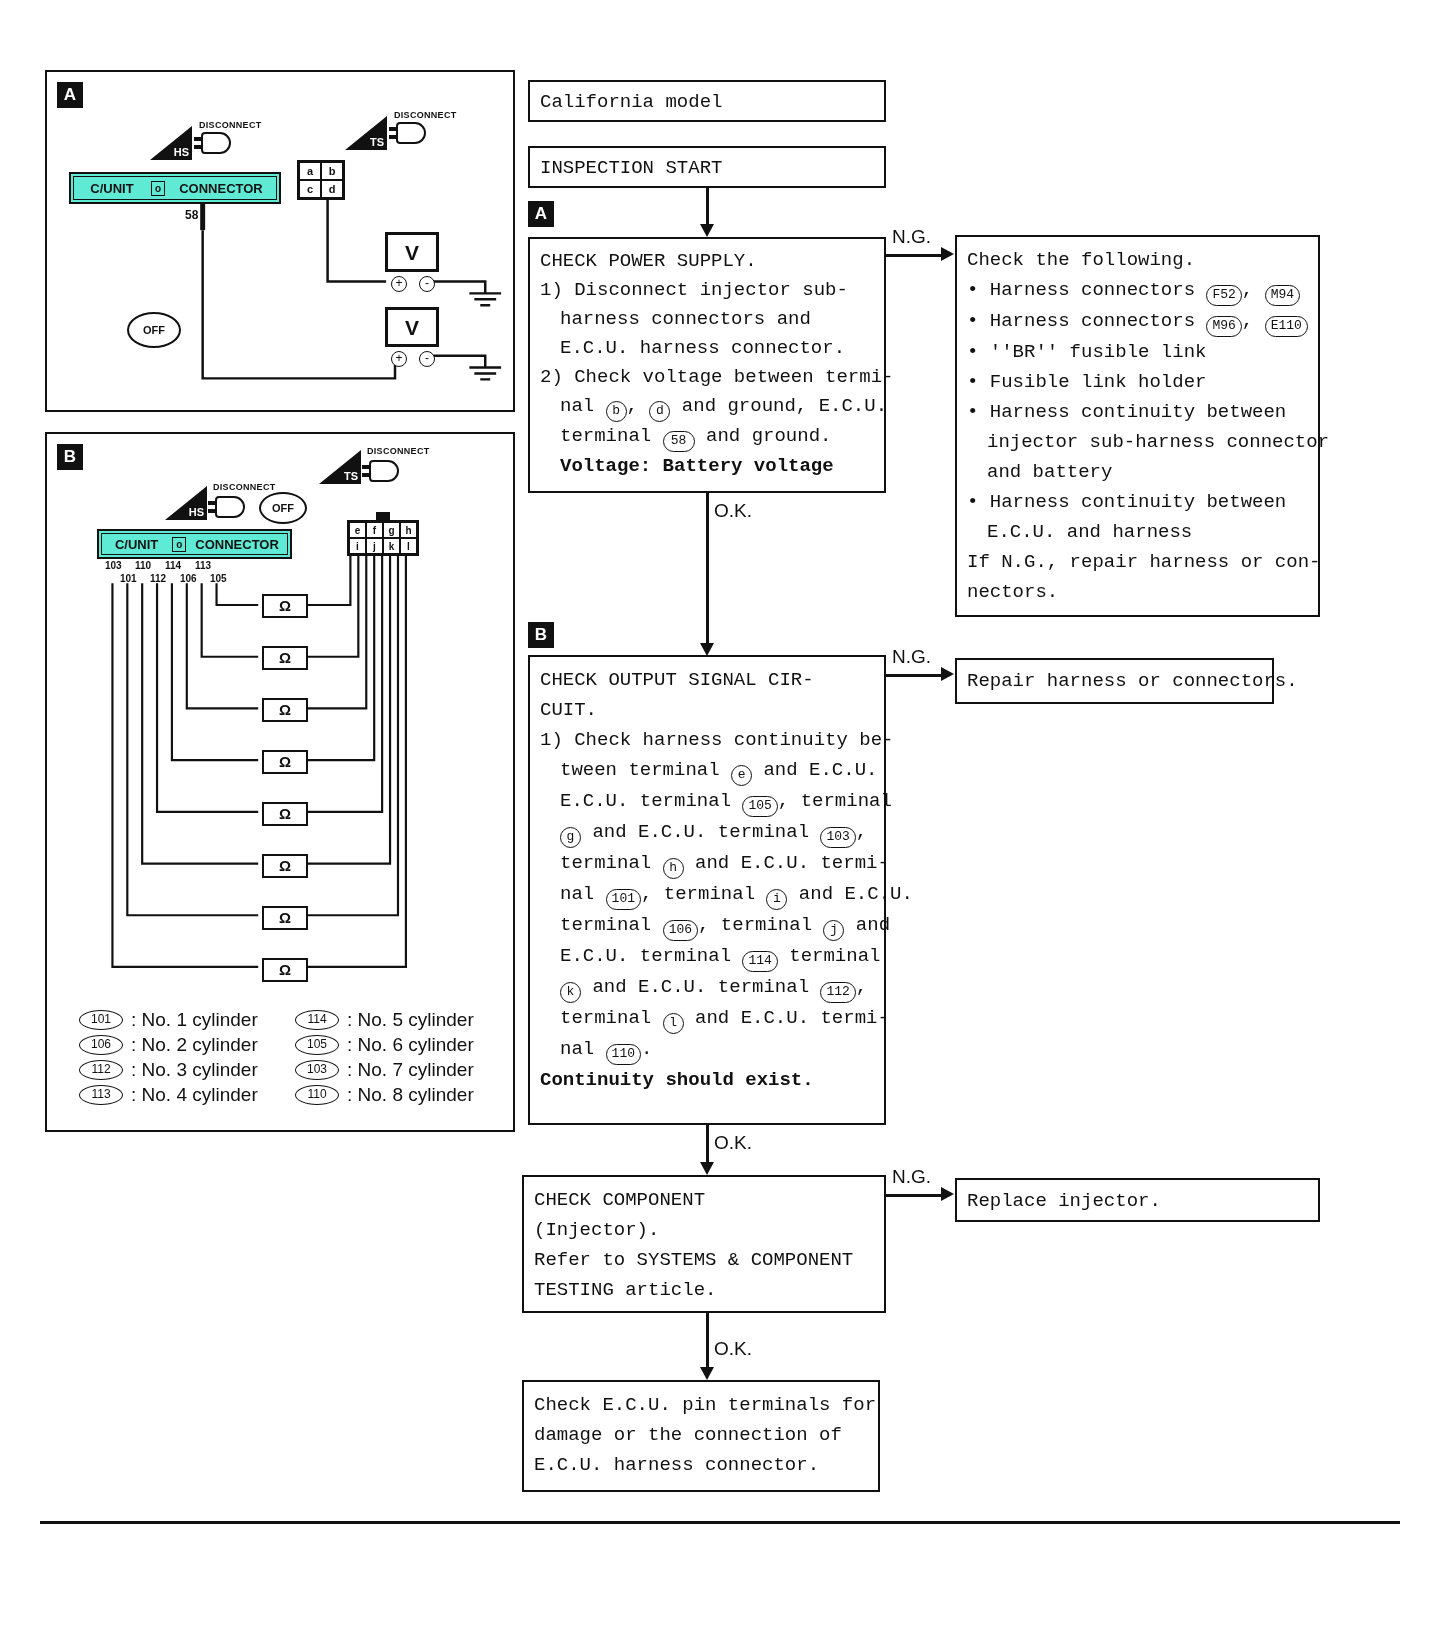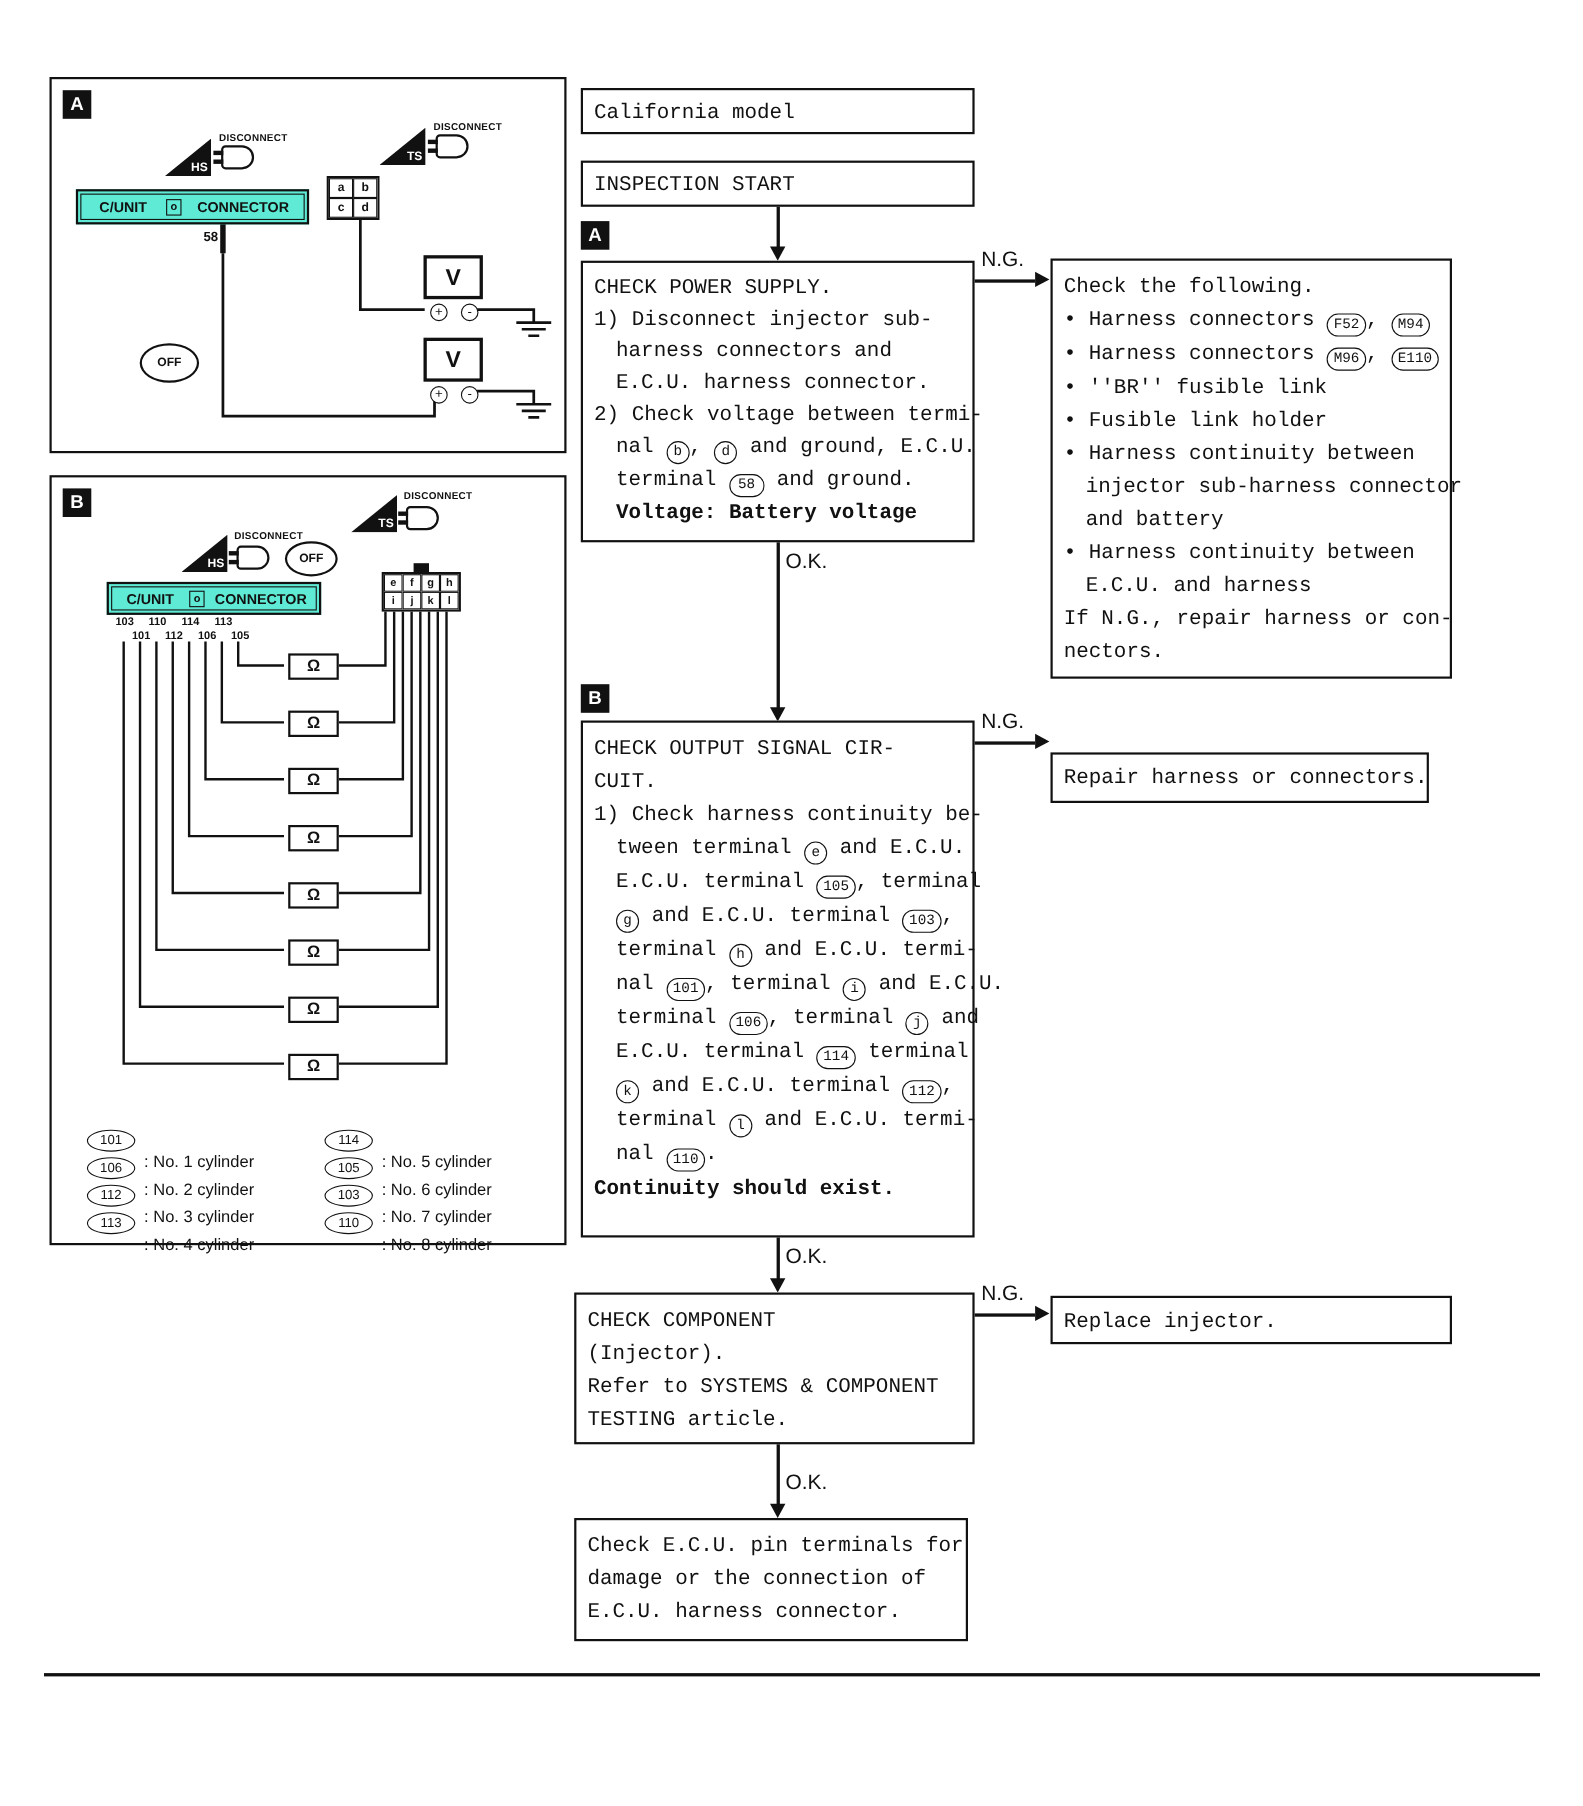--- a/index.html
+++ b/index.html
@@ -47,21 +47,21 @@
            font-size:21px; font-weight:bold; text-align:center; line-height:35px; }
   .term { position:absolute; width:16px; height:16px; border:1.5px solid #111; border-radius:50%;
           background:#fff; font-size:12px; line-height:13px; text-align:center; }
 
   .ohm { position:absolute; left:215px; width:46px; height:24px; border:2.5px solid #111;
          background:#fff; text-align:center; font-size:15px; font-weight:bold; line-height:20px; }
 
   .legrow { position:absolute; display:flex; align-items:center; }
   .legpill { display:inline-block; min-width:44px; height:20px; border:1.6px solid #111;
              border-radius:50%; text-align:center; font-size:12px; line-height:17px; background:#fff; }
-  .legtxt { margin-left:8px; font-size:15px;margin-top:39px; }
+  .legtxt { margin-left:8px; font-size:19px; }
 
   .fbox { position:absolute; border:2.5px solid #111; background:#fff; padding:8px 10px; font-size:19px;font-family:Liberation Mono, monospace; }
   .fbox.center { text-align:left; }
   .tline { font-size:19px; line-height:30px; white-space:nowrap; }
   .tight .tline { line-height:29px; }
   .tline.bold { font-weight:bold; }
   .tline.ind { padding-left:20px; }
 
   .circ { display:inline-block; width:21px; height:21px; border:1.6px solid #111; border-radius:50%;
           text-align:center; font-size:13px; line-height:18px; vertical-align:-3px; background:#fff; }
@@ -306,21 +306,21 @@
       <div class="tline ind"><span class="circ">k</span> and E.C.U. terminal <span class="pill">112</span>,</div>
       <div class="tline ind">terminal <span class="circ">l</span> and E.C.U. termi-</div>
       <div class="tline ind">nal <span class="pill">110</span>.</div>
       <div class="tline bold">Continuity should exist.</div>
     </div>
 
   <span class="lbl" style="left:892px;top:646px">N.G.</span>
   <div class="hwire" style="left:886px;top:674px;width:55px"></div>
   <div class="ah-r" style="left:941px;top:667px"></div>
 
-  <div class="fbox" style="left:955px;top:684px;width:344px;height:46px">
+  <div class="fbox" style="left:955px;top:658px;width:319px;height:46px">
     <div class="tline" style="line-height:27px">Repair harness or connectors.</div>
   </div>
 
   <span class="lbl" style="left:714px;top:1132px">O.K.</span>
   <div class="vwire" style="left:706px;top:1125px;height:38px"></div>
   <div class="ah-d" style="left:700px;top:1162px"></div>
 
   <div class="fbox" style="left:522px;top:1175px;width:364px;height:138px">
       <div class="tline">CHECK COMPONENT</div>
       <div class="tline">(Injector).</div>

